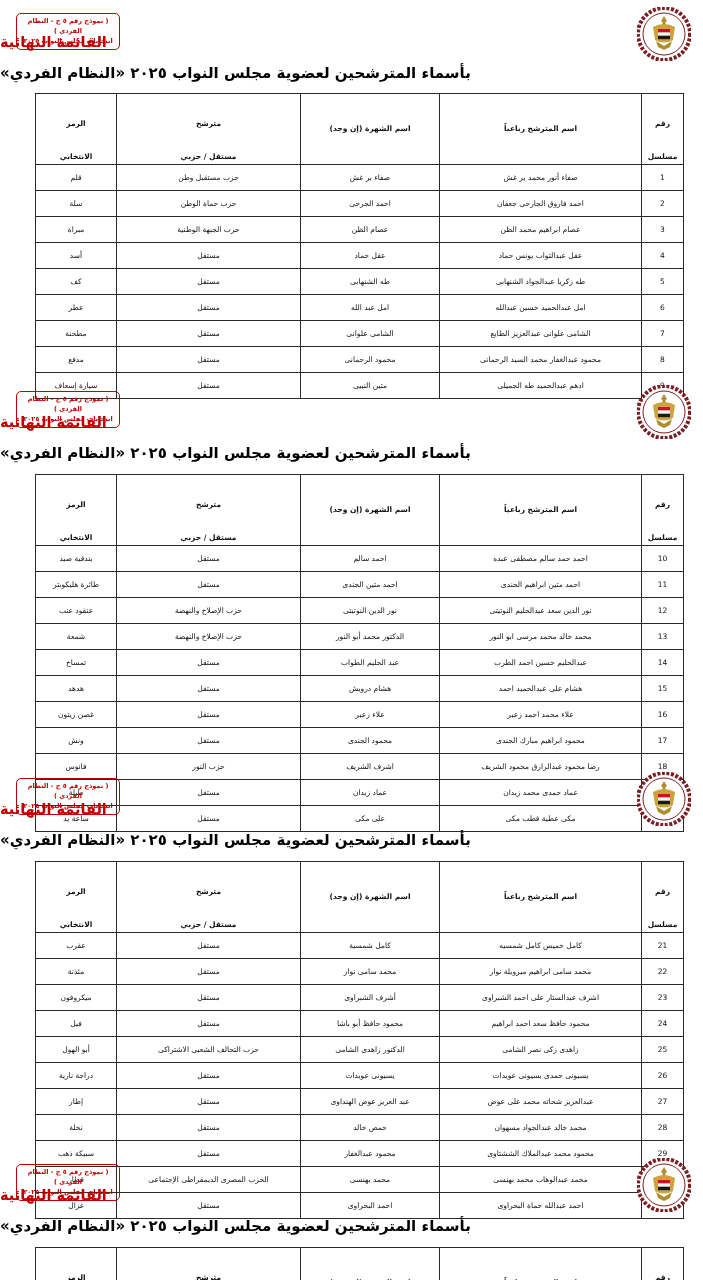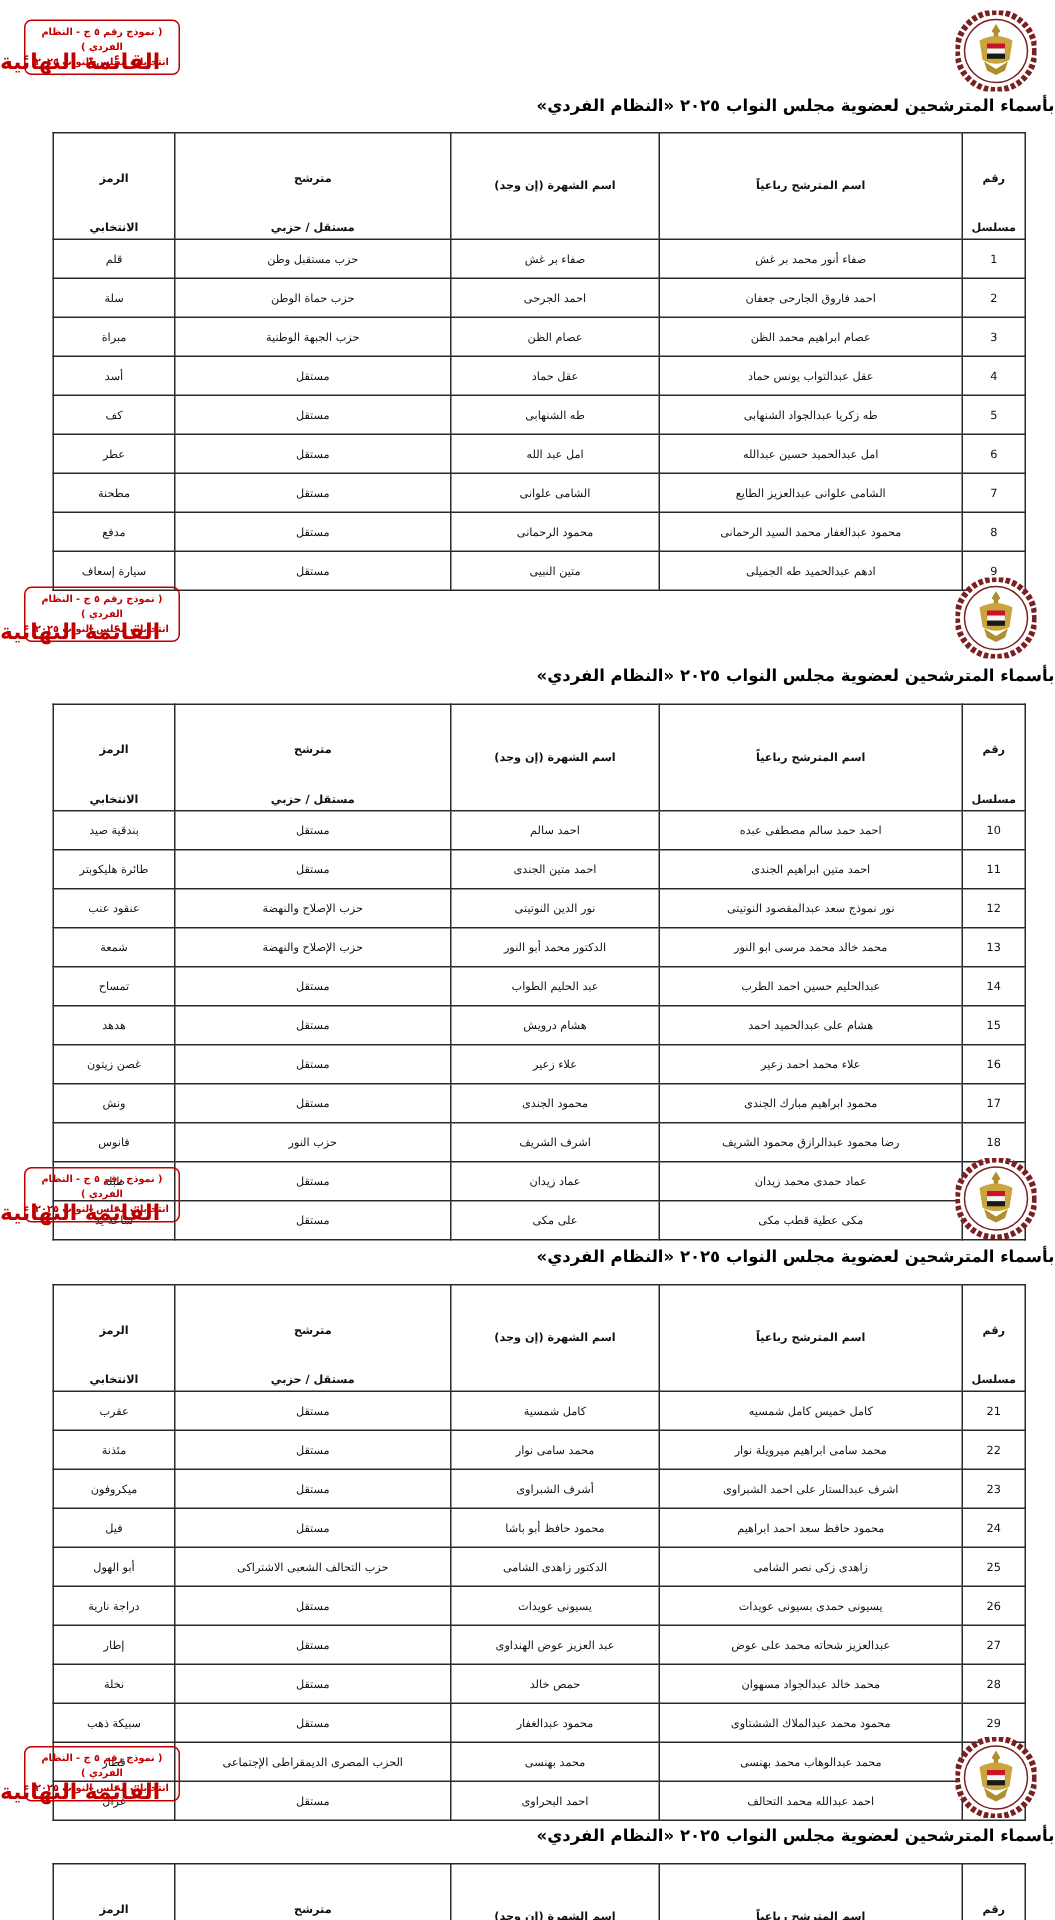--- a/index.html
+++ b/index.html
@@ -22,22 +22,22 @@
     direction:rtl;font-weight:bold;
   }
   .emblem{position:absolute;right:12px;top:7px;width:54px;height:54px;}
 
   .doc-title{
     margin:0;padding-top:36px;text-align:left;
     color:#c00000;font-size:14.5px;font-weight:bold;direction:rtl;
   }
   .sec1 .doc-title{padding-top:34px;}
   .doc-subtitle{
-    margin:14px 0 0 0;text-align:right;color:#000;
-    font-size:11px;font-weight:bold;direction:rtl;letter-spacing:.3px;
+    margin:14px 0 0 0;text-align:left;color:#000;
+    font-size:15px;font-weight:bold;direction:rtl;letter-spacing:.3px;
   }
   .district-line{
     margin:9px 0 0 0;text-align:center;color:#000;
     font-size:8.5px;font-weight:bold;direction:rtl;
   }
 
   table.cand-table{
     direction:rtl;border-collapse:collapse;table-layout:fixed;
     width:648px;margin:12px 20px 0 35px;
     font-size:7.5px;
@@ -223,21 +223,21 @@
         </tr>
         <tr>
           <td>11</td>
           <td>احمد متين ابراهيم الجندى</td>
           <td>احمد متين الجندى</td>
           <td>مستقل</td>
           <td>طائرة هليكوبتر</td>
         </tr>
         <tr>
           <td>12</td>
-          <td>نور نموذج سعد عبدالمقصود النوتيتى</td>
+          <td>نور الدين سعد عبدالحليم النوتيتى</td>
           <td>نور الدين النوتيتى</td>
           <td>حزب الإصلاح والنهضة</td>
           <td>عنقود عنب</td>
         </tr>
         <tr>
           <td>13</td>
           <td>محمد خالد محمد مرسى ابو النور</td>
           <td>الدكتور محمد أبو النور</td>
           <td>حزب الإصلاح والنهضة</td>
           <td>شمعة</td>
@@ -404,21 +404,21 @@
         </tr>
         <tr>
           <td>30</td>
           <td>محمد عبدالوهاب محمد بهنسى</td>
           <td>محمد بهنسى</td>
           <td>الحزب المصرى الديمقراطى الإجتماعى</td>
           <td>قطار</td>
         </tr>
         <tr>
           <td>31</td>
-          <td>احمد عبدالله محمد التحالف</td>
+          <td>احمد عبدالله حماة البحراوى</td>
           <td>احمد البحراوى</td>
           <td>مستقل</td>
           <td>غزال</td>
         </tr>
       </tbody>
   </table>
 </section>
 
 <section class="sheet-section sec4">
   <div class="stamp">

